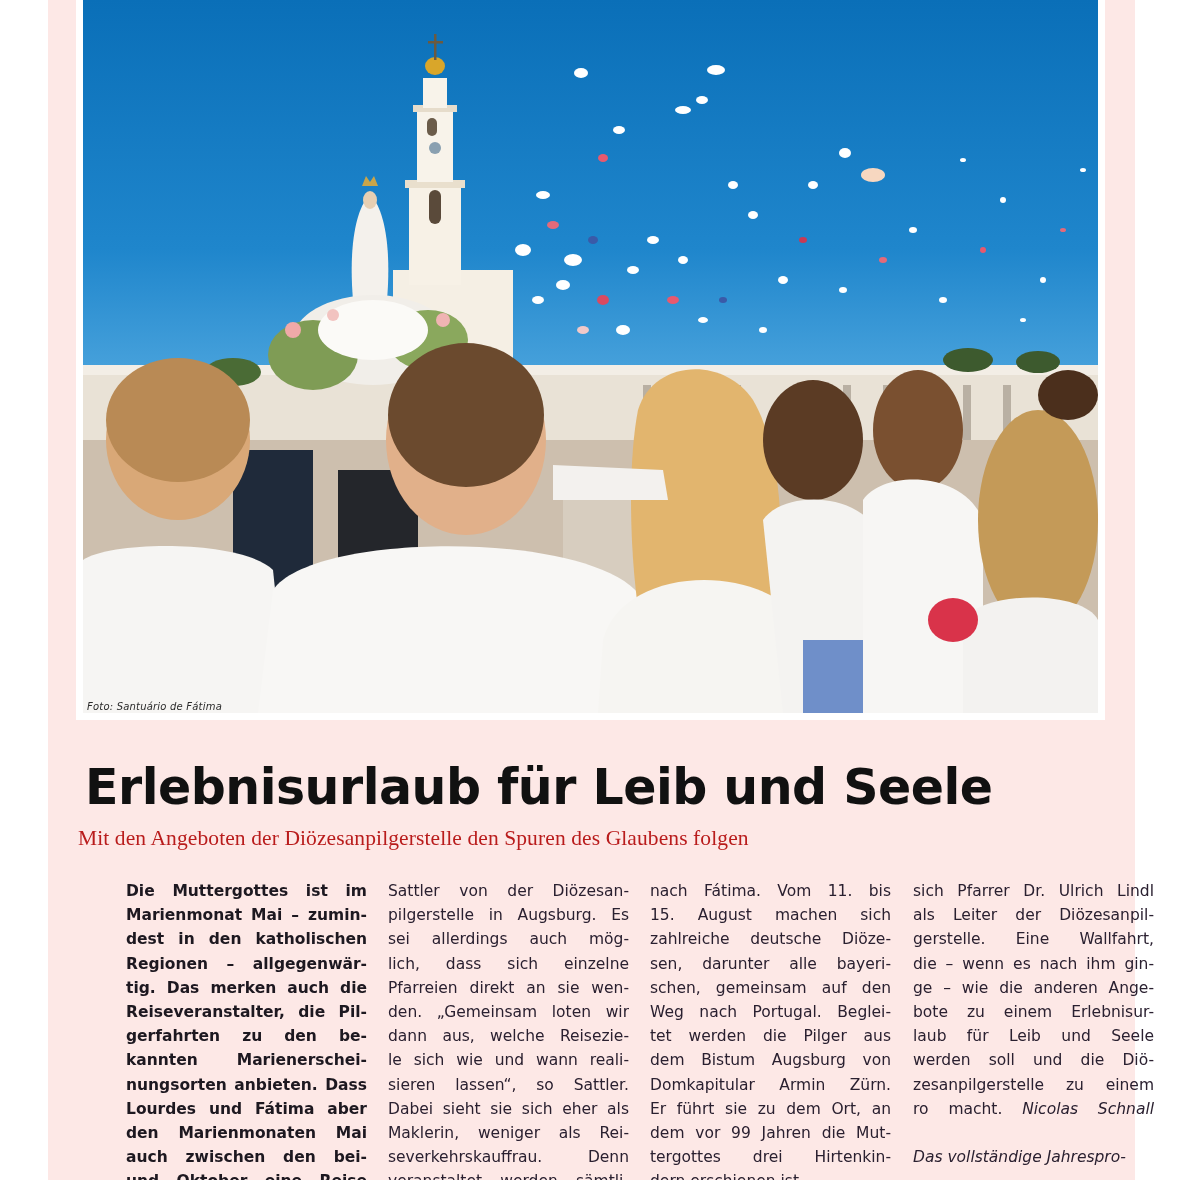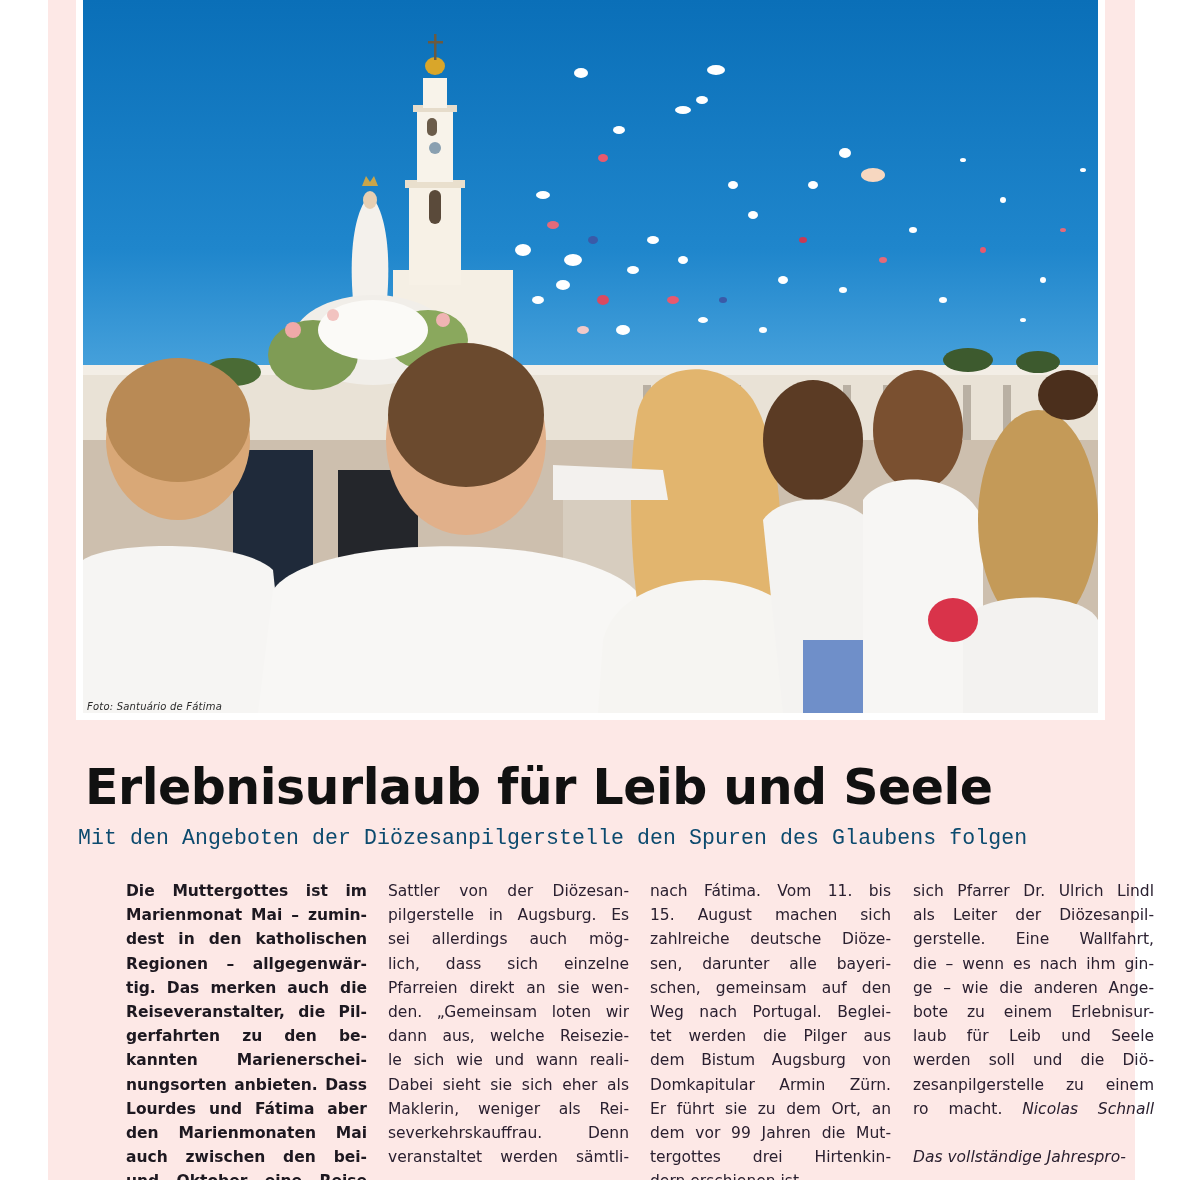--- a/index.html
+++ b/index.html
@@ -28,22 +28,22 @@
       font-family: "DejaVu Sans", sans-serif; font-style: italic;
       font-size: 10px; color: #2a2a2a; letter-spacing: 0.2px;
     }
     .headline {
       position: absolute; left: 78px; top: 752px;
       font-family: "DejaVu Sans", sans-serif; font-weight: bold;
       font-size: 49px; color: #111; letter-spacing: -0.5px; white-space: nowrap;
     }
     .subline {
       position: absolute; left: 78px; top: 826px;
-      font-family: Liberation Mono, monospace;
-      font-size: 21.5px; color: #0c4a6e; white-space: nowrap; letter-spacing: 0.1px;
+      font-family: Liberation Serif, serif;
+      font-size: 21.5px; color: #b91c1c; white-space: nowrap; letter-spacing: 0.1px;
     }
     .col {
       position: absolute; top: 879px; width: 241px;
       font-family: "DejaVu Sans", sans-serif; font-size: 15.5px;
       line-height: 24.2px; color: #2a2030; text-align: justify;
       overflow: hidden; height: 301px; margin-left: 48px;
     }
     .col .line { display: block; text-align: justify; text-align-last: justify; white-space: nowrap; height: 24.2px; }
     .col .line.last { text-align-last: left; }
     .col.bold { font-weight: bold; color: #1d1820; }
@@ -226,20 +226,21 @@
 
 <div class="col c2">
   <span class="line">Sattler von der Diözesan-</span>
   <span class="line">pilgerstelle in Augsburg. Es</span>
   <span class="line">sei allerdings auch mög-</span>
   <span class="line">lich, dass sich einzelne</span>
   <span class="line">Pfarreien direkt an sie wen-</span>
   <span class="line">den. „Gemeinsam loten wir</span>
   <span class="line">dann aus, welche Reisezie-</span>
   <span class="line">le sich wie und wann reali-</span>
+  <span class="line">sieren lassen“, so Sattler.</span>
   <span class="line">Dabei sieht sie sich eher als</span>
   <span class="line">Maklerin, weniger als Rei-</span>
   <span class="line">severkehrskauffrau. Denn</span>
   <span class="line">veranstaltet werden sämtli-</span>
 </div>
 
 <div class="col c3">
   <span class="line">nach Fátima. Vom 11. bis</span>
   <span class="line">15. August machen sich</span>
   <span class="line">zahlreiche deutsche Diöze-</span>

